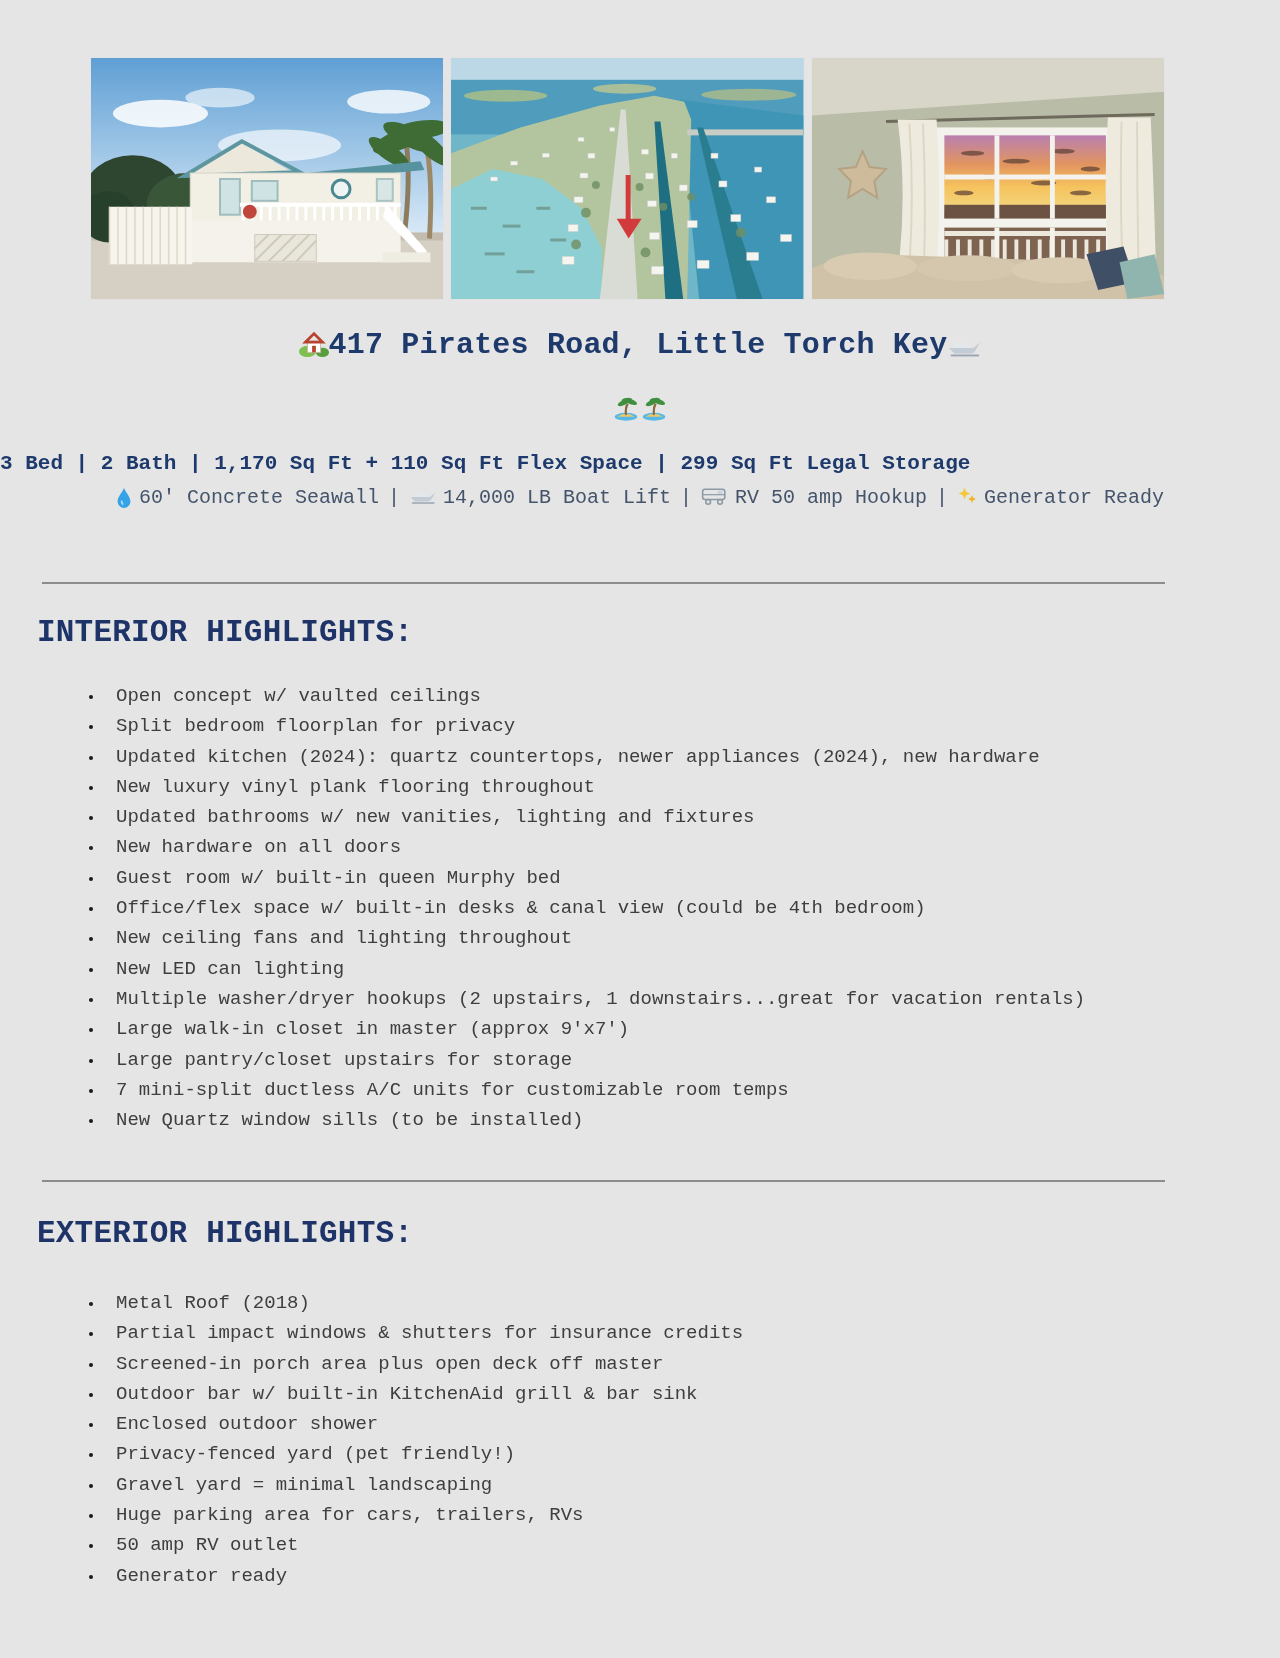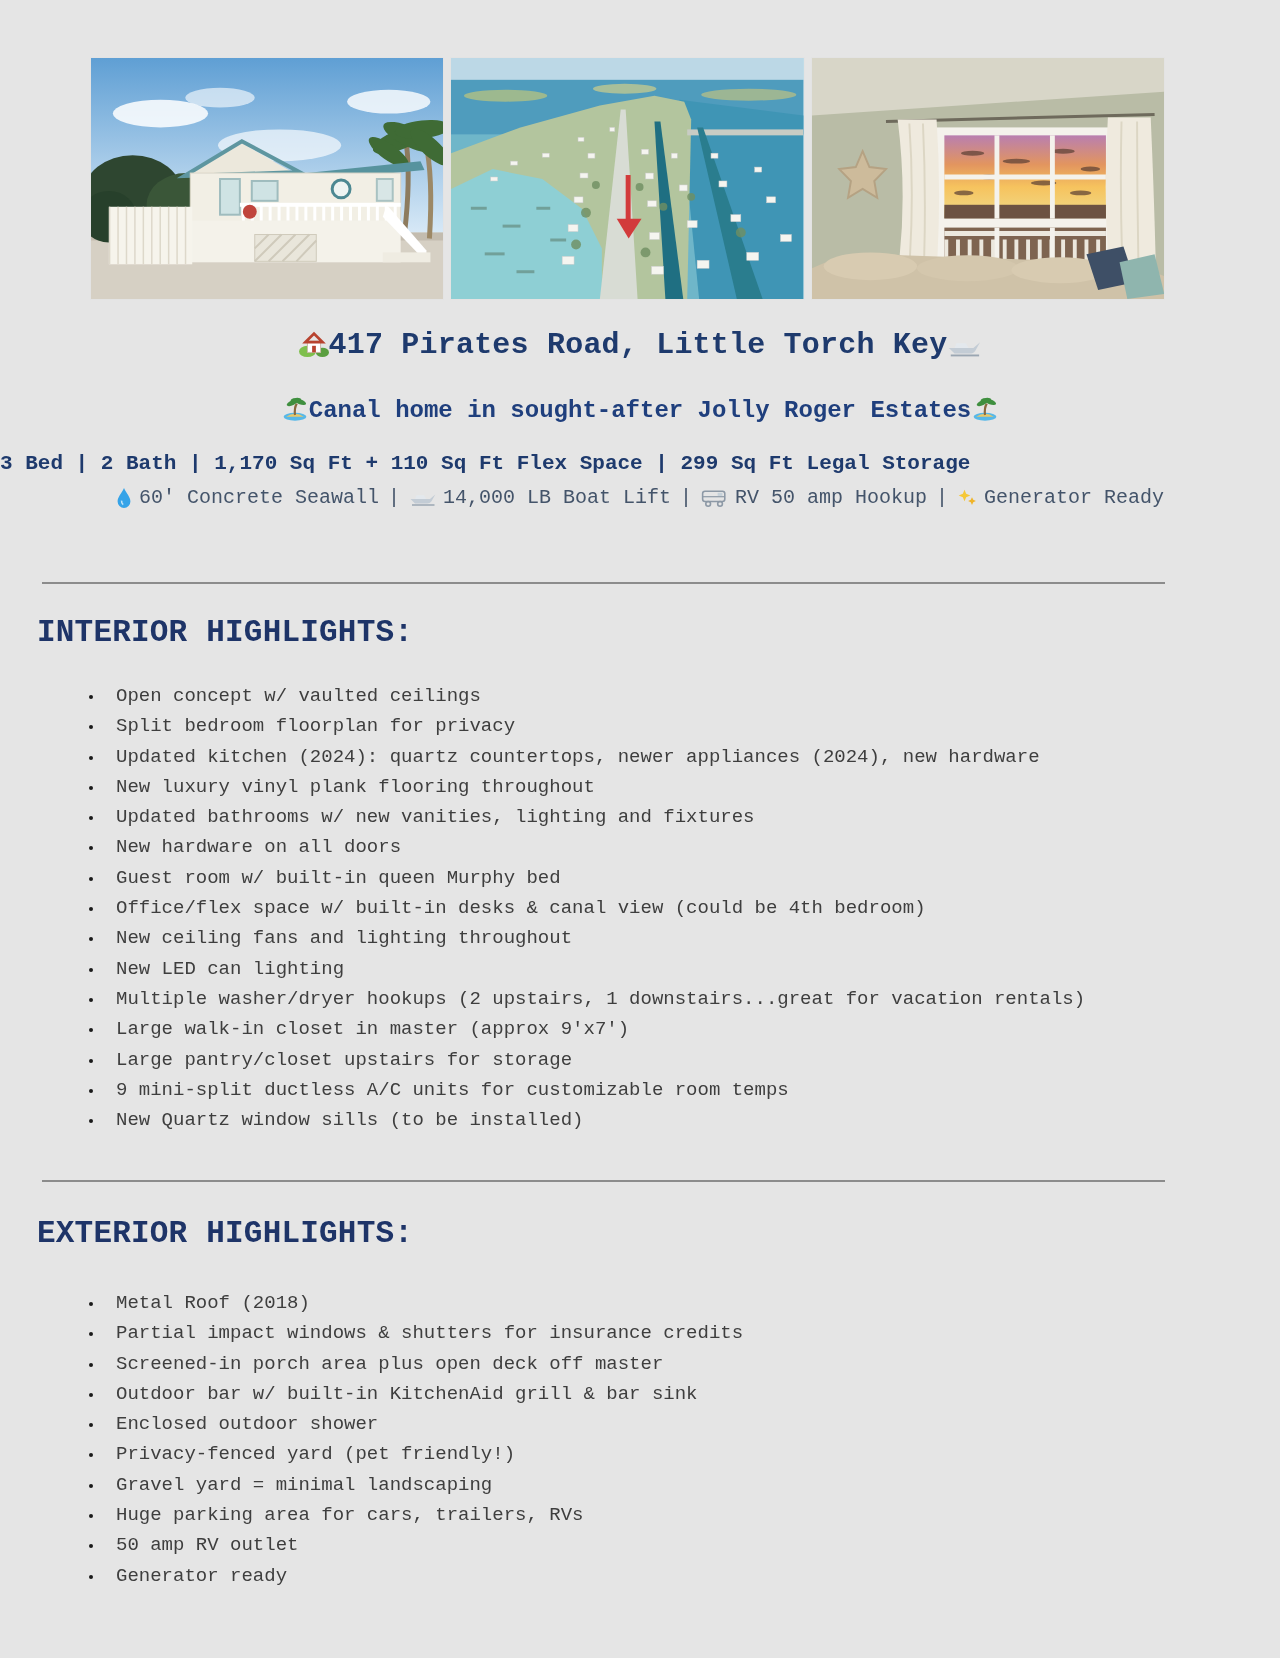--- a/index.html
+++ b/index.html
@@ -47,21 +47,21 @@
     margin: 0;
   }
   .features {
     position: absolute; top: 486px; left: 0;
     width: 100%;
     display: flex; justify-content: center; align-items: center;
     gap: 9px;
     font-size: 20px; color: #44546a;
     margin: 0;
   }
-  .feat { display: inline-flex; align-items: center; gap: 7px; }
+  .feat { display: inline-flex; gap: 7px; }
   .pipe { color: #44546a; }
 
   .ico { display: inline-block; line-height: 0; }
   .ico svg { display: block; }
   .title .ico, .subtitle .ico { vertical-align: -5px; }
 
   
   .rule {
     position: absolute; left: 42px; width: 1123px;
     border: none; border-top: 2px solid #8c8c8c; margin: 0;
@@ -283,21 +283,21 @@
 
   <h2 class="subtitle"><span class="ico"><svg width="28" height="28" viewBox="0 0 32 32">
           <ellipse cx="16" cy="26" rx="13" ry="4.5" fill="#57b8e8"></ellipse>
           <path d="M6 26 q10 -7 20 0 z" fill="#e8c96a"></path>
           <path d="M16 24 q-1 -8 2 -13" stroke="#8a6a3f" stroke-width="2.5" fill="none"></path>
           <g fill="#3f8f3f">
             <ellipse cx="13" cy="10" rx="7" ry="2.8" transform="rotate(-25 13 10)"></ellipse>
             <ellipse cx="22" cy="9" rx="7" ry="2.8" transform="rotate(20 22 9)"></ellipse>
             <ellipse cx="17" cy="7" rx="6" ry="2.5" transform="rotate(-5 17 7)"></ellipse>
           </g>
-        </svg></span><span>Canal home in sought-after Jolly Roger Estates</span><span class="ico"><svg width="28" height="28" viewBox="0 0 32 32">
+        </svg></span><span class="ico"><svg width="28" height="28" viewBox="0 0 32 32">
           <ellipse cx="16" cy="26" rx="13" ry="4.5" fill="#57b8e8"></ellipse>
           <path d="M6 26 q10 -7 20 0 z" fill="#e8c96a"></path>
           <path d="M16 24 q-1 -8 2 -13" stroke="#8a6a3f" stroke-width="2.5" fill="none"></path>
           <g fill="#3f8f3f">
             <ellipse cx="13" cy="10" rx="7" ry="2.8" transform="rotate(-25 13 10)"></ellipse>
             <ellipse cx="22" cy="9" rx="7" ry="2.8" transform="rotate(20 22 9)"></ellipse>
             <ellipse cx="17" cy="7" rx="6" ry="2.5" transform="rotate(-5 17 7)"></ellipse>
           </g>
         </svg></span></h2>
 
@@ -360,21 +360,21 @@
     <li>New luxury vinyl plank flooring throughout</li>
     <li>Updated bathrooms w/ new vanities, lighting and fixtures</li>
     <li>New hardware on all doors</li>
     <li>Guest room w/ built-in queen Murphy bed</li>
     <li>Office/flex space w/ built-in desks &amp; canal view (could be 4th bedroom)</li>
     <li>New ceiling fans and lighting throughout</li>
     <li>New LED can lighting</li>
     <li>Multiple washer/dryer hookups (2 upstairs, 1 downstairs...great for vacation rentals)</li>
     <li>Large walk-in closet in master (approx 9'x7')</li>
     <li>Large pantry/closet upstairs for storage</li>
-    <li>9 mini-split ductless A/C units for customizable room temps</li>
+    <li>7 mini-split ductless A/C units for customizable room temps</li>
     <li>New Quartz window sills (to be installed)</li>
   </ul>
 
   <hr class="rule rule-2">
 
   <h3 class="section-heading h-exterior">EXTERIOR HIGHLIGHTS:</h3>
 
   <ul class="bullets ul-exterior">
     <li>Metal Roof (2018)</li>
     <li>Partial impact windows &amp; shutters for insurance credits</li>

